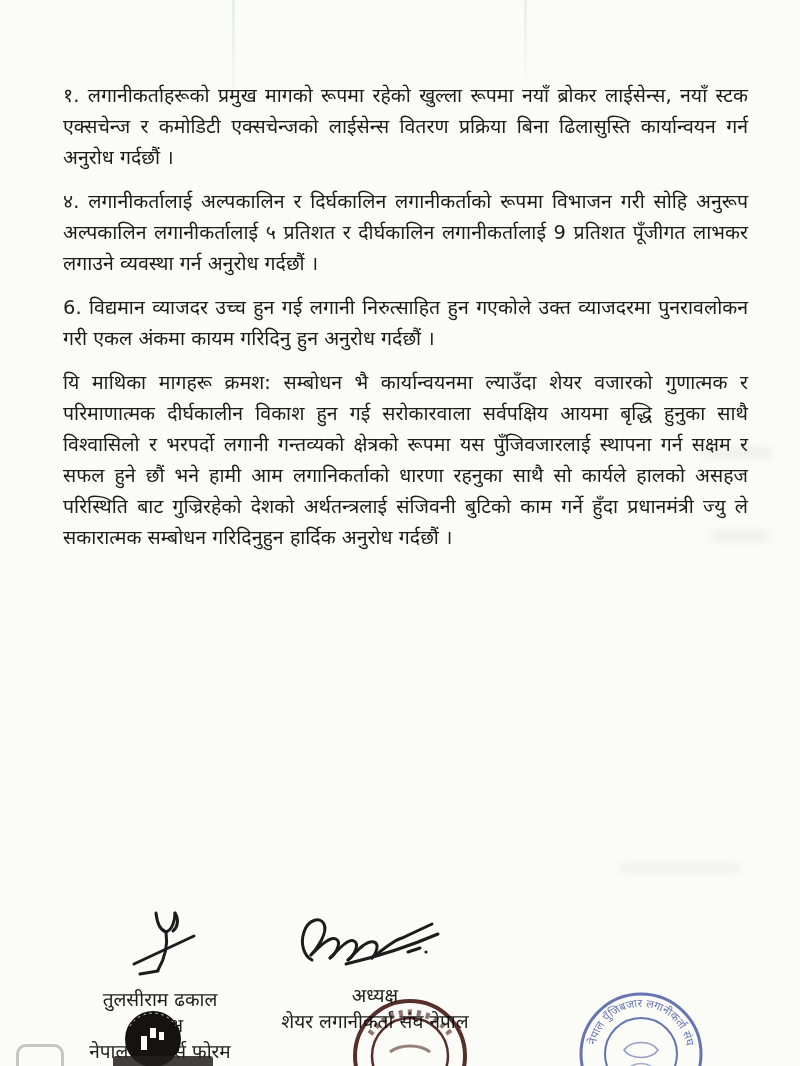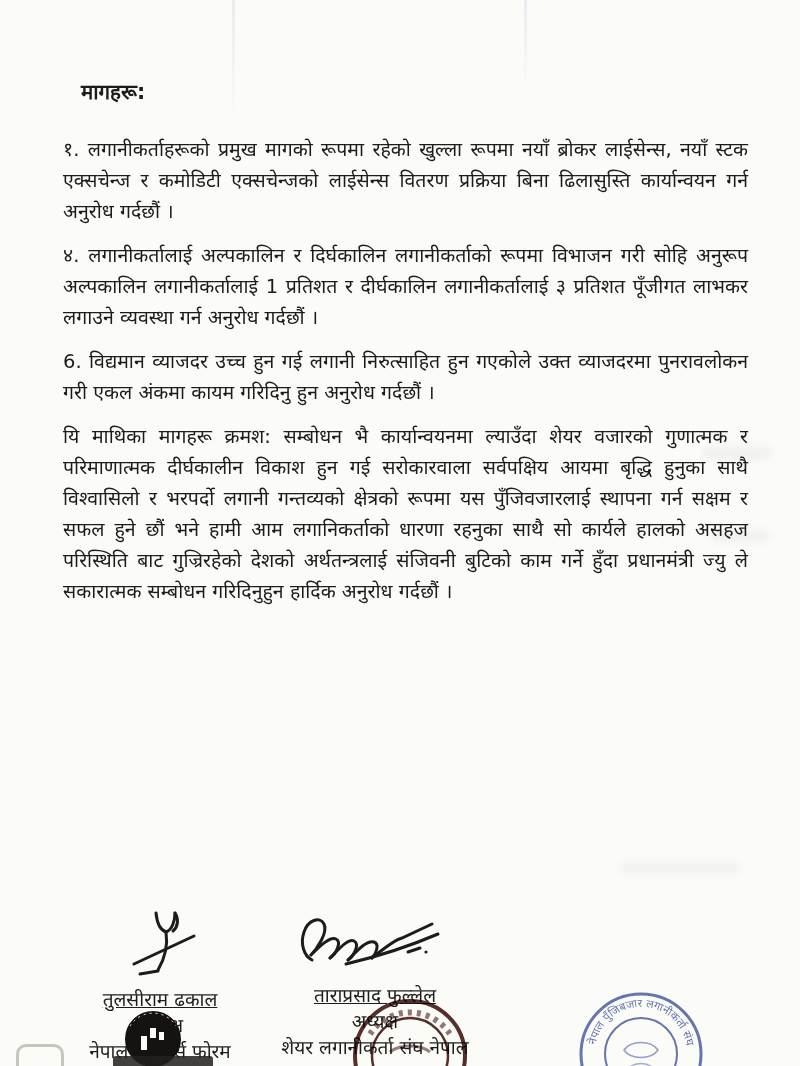--- a/index.html
+++ b/index.html
@@ -36,21 +36,21 @@
   .doc h1{
     font-size:20.5px;line-height:24px;margin:0 0 30px 18px;
     font-weight:bold;text-align:left;
   }
   .para{margin:0 0 13px 0;}
   .closing{margin-top:10px;}
 
   
   .sig{position:absolute;text-align:center;font-size:19px;line-height:26px;}
   .sig .sig-mark{display:block;margin:0 auto 2px auto;}
-  .sig .sig-name{font-weight:500;text-decoration:underline;}
+  .sig .sig-name{font-weight:500;}
   .sig .sig-title{font-weight:500;}
   .sig .sig-org{font-weight:500;white-space:nowrap;}
   .sig1{left:40px;top:908px;width:240px;}
   .sig2{left:255px;top:908px;width:240px;}
   .sig3{left:505px;top:908px;width:285px;}
 
   
   .stamp{position:absolute;pointer-events:none;}
   .stamp-dark-wrap{left:124px;top:1010px;width:58px;height:58px;}
   .stamp-smudge{position:absolute;left:113px;top:1056px;width:100px;height:14px;
@@ -69,23 +69,22 @@
 
 <div class="page">
 
   <div class="streak s1"></div>
   <div class="streak s2"></div>
   <div class="ghost g1"></div>
   <div class="ghost g2"></div>
   <div class="ghost g3"></div>
 
   <div class="doc">
-    <h1>मागहरू:</h1>
     <p class="para">१. लगानीकर्ताहरूको प्रमुख मागको रूपमा रहेको खुल्ला रूपमा नयाँ ब्रोकर लाईसेन्स, नयाँ स्टक एक्सचेन्ज र कमोडिटी एक्सचेन्जको लाईसेन्स वितरण प्रक्रिया बिना ढिलासुस्ति कार्यान्वयन गर्न अनुरोध गर्दछौं ।</p>
-    <p class="para">४. लगानीकर्तालाई अल्पकालिन र दिर्घकालिन लगानीकर्ताको रूपमा विभाजन गरी सोहि अनुरूप अल्पकालिन लगानीकर्तालाई 1 प्रतिशत र दीर्घकालिन लगानीकर्तालाई ३ प्रतिशत पूँजीगत लाभकर लगाउने व्यवस्था गर्न अनुरोध गर्दछौं ।</p>
+    <p class="para">४. लगानीकर्तालाई अल्पकालिन र दिर्घकालिन लगानीकर्ताको रूपमा विभाजन गरी सोहि अनुरूप अल्पकालिन लगानीकर्तालाई ५ प्रतिशत र दीर्घकालिन लगानीकर्तालाई 9 प्रतिशत पूँजीगत लाभकर लगाउने व्यवस्था गर्न अनुरोध गर्दछौं ।</p>
     <p class="para">6. विद्यमान व्याजदर उच्च हुन गई लगानी निरुत्साहित हुन गएकोले उक्त व्याजदरमा पुनरावलोकन गरी एकल अंकमा कायम गरिदिनु हुन अनुरोध गर्दछौं ।</p>
     <p class="para closing">यि माथिका मागहरू क्रमश: सम्बोधन भै कार्यान्वयनमा ल्याउँदा शेयर वजारको गुणात्मक र परिमाणात्मक दीर्घकालीन विकाश हुन गई सरोकारवाला सर्वपक्षिय आयमा बृद्धि हुनुका साथै विश्वासिलो र भरपर्दो लगानी गन्तव्यको क्षेत्रको रूपमा यस पुँजिवजारलाई स्थापना गर्न सक्षम र सफल हुने छौं भने हामी आम लगानिकर्ताको धारणा रहनुका साथै सो कार्यले हालको असहज परिस्थिति बाट गुज्रिरहेको देशको अर्थतन्त्रलाई संजिवनी बुटिको काम गर्ने हुँदा प्रधानमंत्री ज्यु ले सकारात्मक सम्बोधन गरिदिनुहुन हार्दिक अनुरोध गर्दछौं ।</p>
   </div>
 
   <div class="sig sig1">
     <svg class="sig-mark" width="120" height="76" viewBox="0 0 120 76">
       <g fill="none" stroke="#1c1c1c" stroke-width="3" stroke-linecap="round">
         <path d="M56,5 C57,15 60,22 66,24 C72,22 75,13 75,5"></path>
         <path d="M75,5 C79,11 78,19 73,23"></path>
         <path d="M66,24 C68,37 65,50 58,62"></path>
@@ -103,21 +102,20 @@
       <g fill="none" stroke="#1c1c1c" stroke-width="3" stroke-linecap="round">
         <path d="M22,52 C14,48 10,36 14,24 C18,12 30,8 34,16 C38,24 28,40 20,48 C30,38 40,28 46,31 C52,34 46,46 40,50"></path>
         <path d="M40,50 C48,42 58,30 64,33 C70,36 64,48 58,52"></path>
         <path d="M58,52 C66,44 76,32 84,34 C90,36 86,46 82,50"></path>
         <path d="M82,50 C92,42 104,32 112,30 L142,16"></path>
         <path d="M56,56 C90,48 120,38 148,26"></path>
         <path d="M118,44 L130,40"></path>
         <circle cx="136" cy="44" r="1.6" fill="#1c1c1c" stroke="none"></circle>
       </g>
     </svg>
-    <div class="sig-name">ताराप्रसाद फुल्लेल</div>
     <div class="sig-title">अध्यक्ष</div>
     <div class="sig-org">शेयर लगानीकर्ता संघ नेपाल</div>
   </div>
 
 
   <div class="stamp stamp-dark-wrap">
     <svg width="58" height="58" viewBox="0 0 58 58">
       <circle cx="29" cy="29" r="27" fill="#15120f"></circle>
       <circle cx="29" cy="29" r="27" fill="none" stroke="#15120f" stroke-width="2"></circle>
       <rect x="17" y="26" width="6" height="14" fill="#fbfbf8"></rect>

